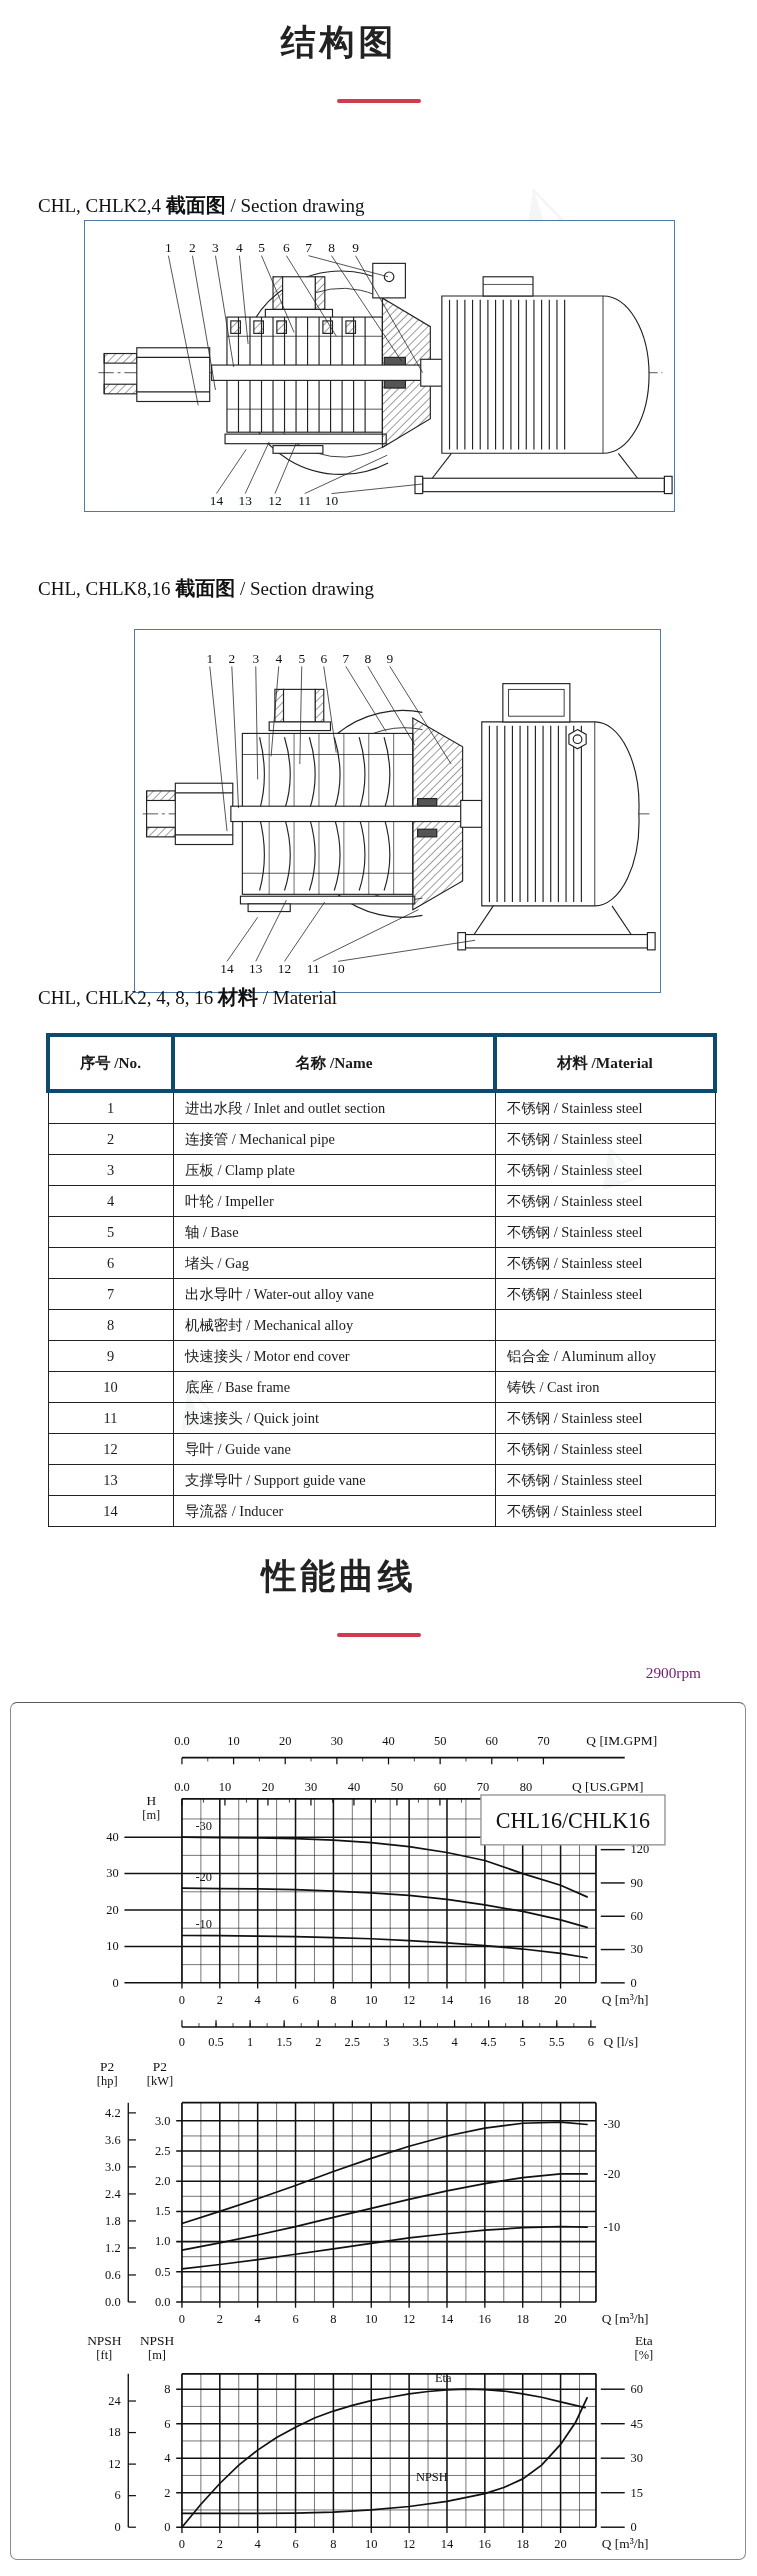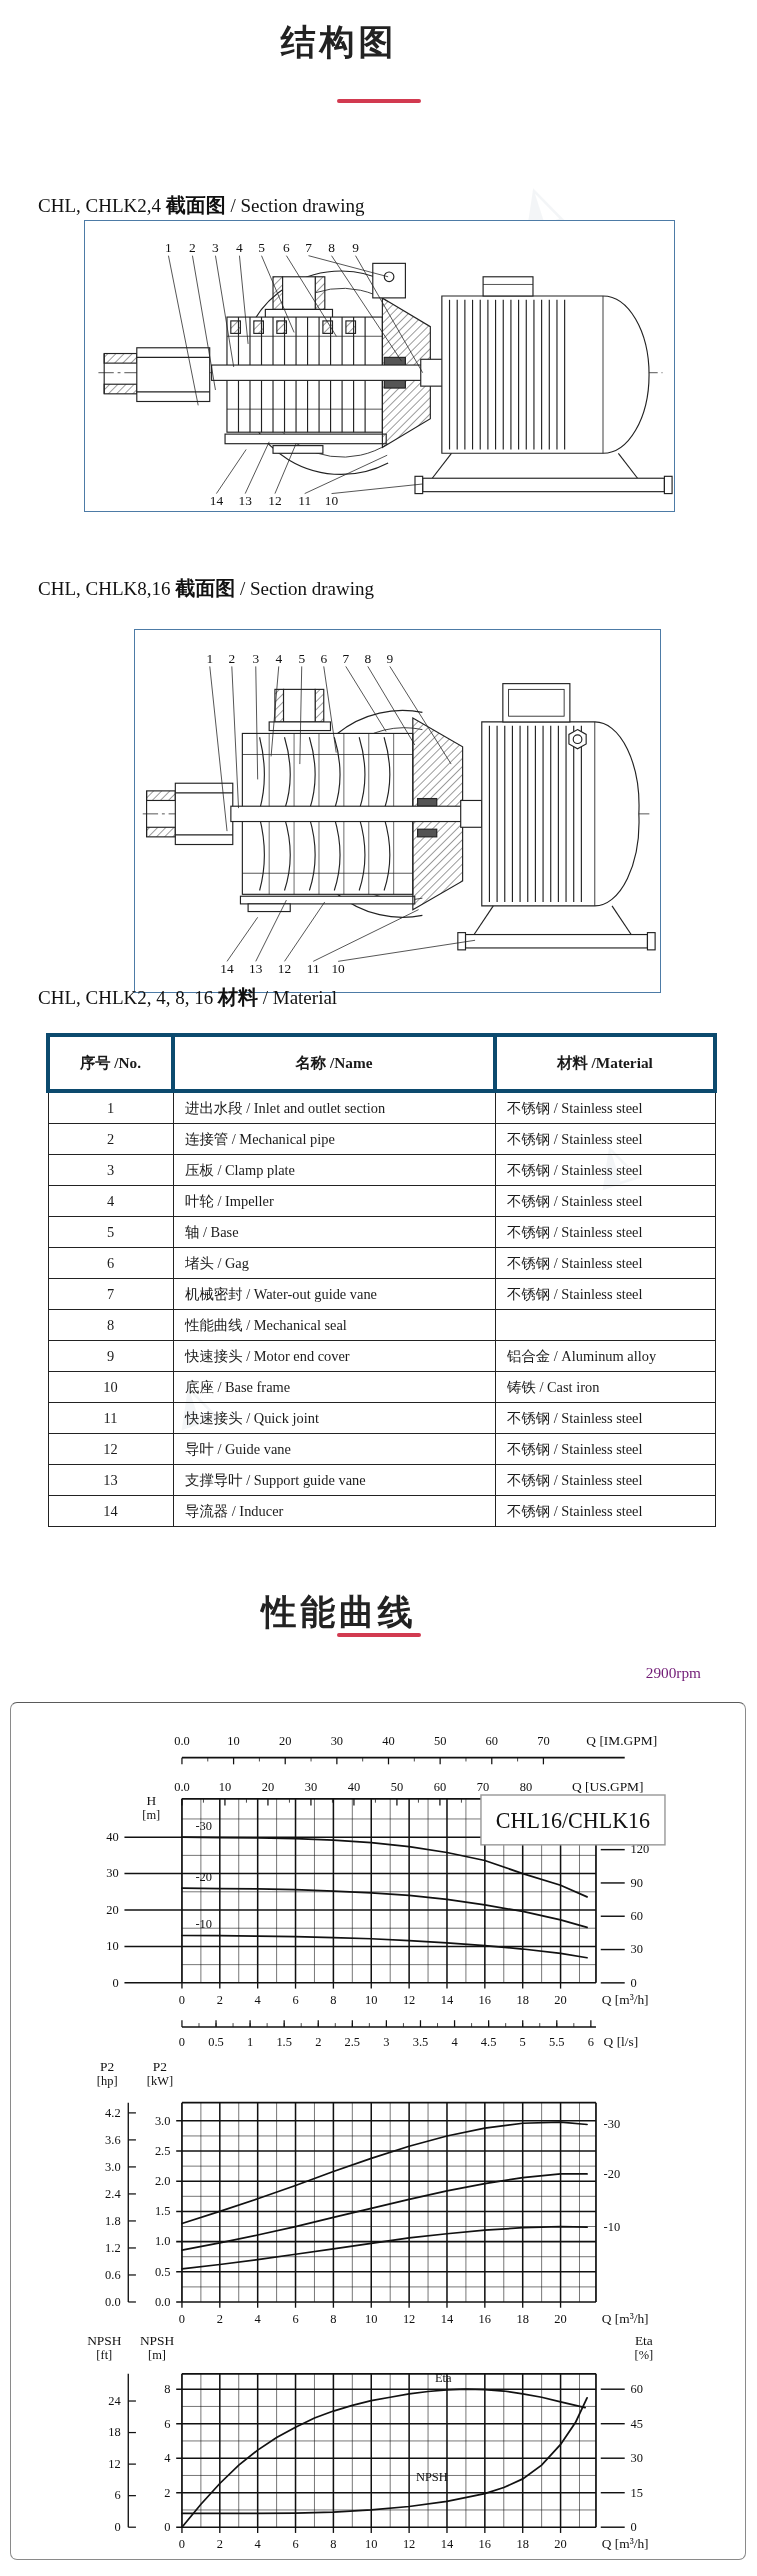--- a/index.html
+++ b/index.html
@@ -329,26 +329,26 @@
           <td class="">轴 / Base</td>
           <td class="">不锈钢 / Stainless steel</td>
         </tr>
         <tr>
           <td class="no">6</td>
           <td class="">堵头 / Gag</td>
           <td class="">不锈钢 / Stainless steel</td>
         </tr>
         <tr>
           <td class="no">7</td>
-          <td class="">机械密封 / Water-out guide vane</td>
+          <td class="">出水导叶 / Water-out alloy vane</td>
           <td class="">不锈钢 / Stainless steel</td>
         </tr>
         <tr>
           <td class="no">8</td>
-          <td class="">性能曲线 / Mechanical seal</td>
+          <td class="">机械密封 / Mechanical alloy</td>
           <td class=""></td>
         </tr>
         <tr>
           <td class="no">9</td>
           <td class="">快速接头 / Motor end cover</td>
           <td class="">铝合金 / Aluminum alloy</td>
         </tr>
         <tr>
           <td class="no">10</td>
           <td class="">底座 / Base frame</td>
@@ -370,21 +370,21 @@
           <td class="">不锈钢 / Stainless steel</td>
         </tr>
         <tr>
           <td class="no">14</td>
           <td class="">导流器 / Inducer</td>
           <td class="">不锈钢 / Stainless steel</td>
         </tr>
       </tbody>
   </table>
 
-  <div class="big-title" style="top:1553px;margin-top:36px;">性能曲线</div>
+  <div class="big-title" style="top:1553px;">性能曲线</div>
   <div class="red-line" style="top: 1633px; background: rgb(210, 58, 80);"></div>
 
   <div class="rpm" style="top:1664px;">2900rpm</div>
 
   <div class="curves-panel">
     <svg id="curves-svg" width="731" height="852" viewBox="0 0 762 889">
         <line x1="178" y1="57" x2="640" y2="57" stroke="#111" stroke-width="1.6"></line>
         <line x1="178" y1="57" x2="178" y2="64" stroke="#111" stroke-width="1.3"></line>
         <text x="178" y="44" text-anchor="middle" font-size="13" font-family="&quot;Liberation Serif&quot;,serif" fill="#111">0.0</text>
         <line x1="231.88049382716048" y1="57" x2="231.88049382716048" y2="64" stroke="#111" stroke-width="1.3"></line>

